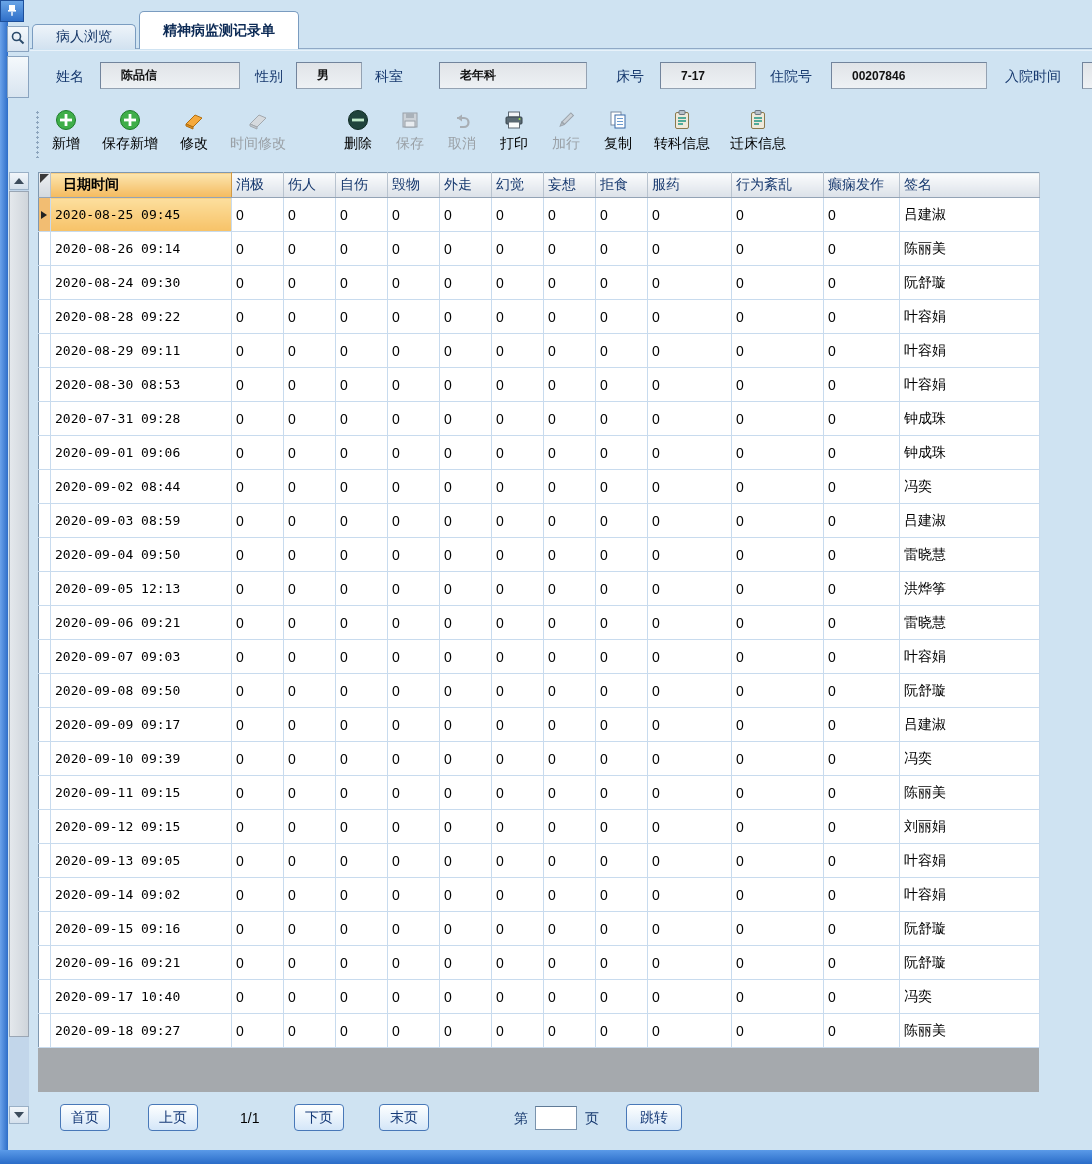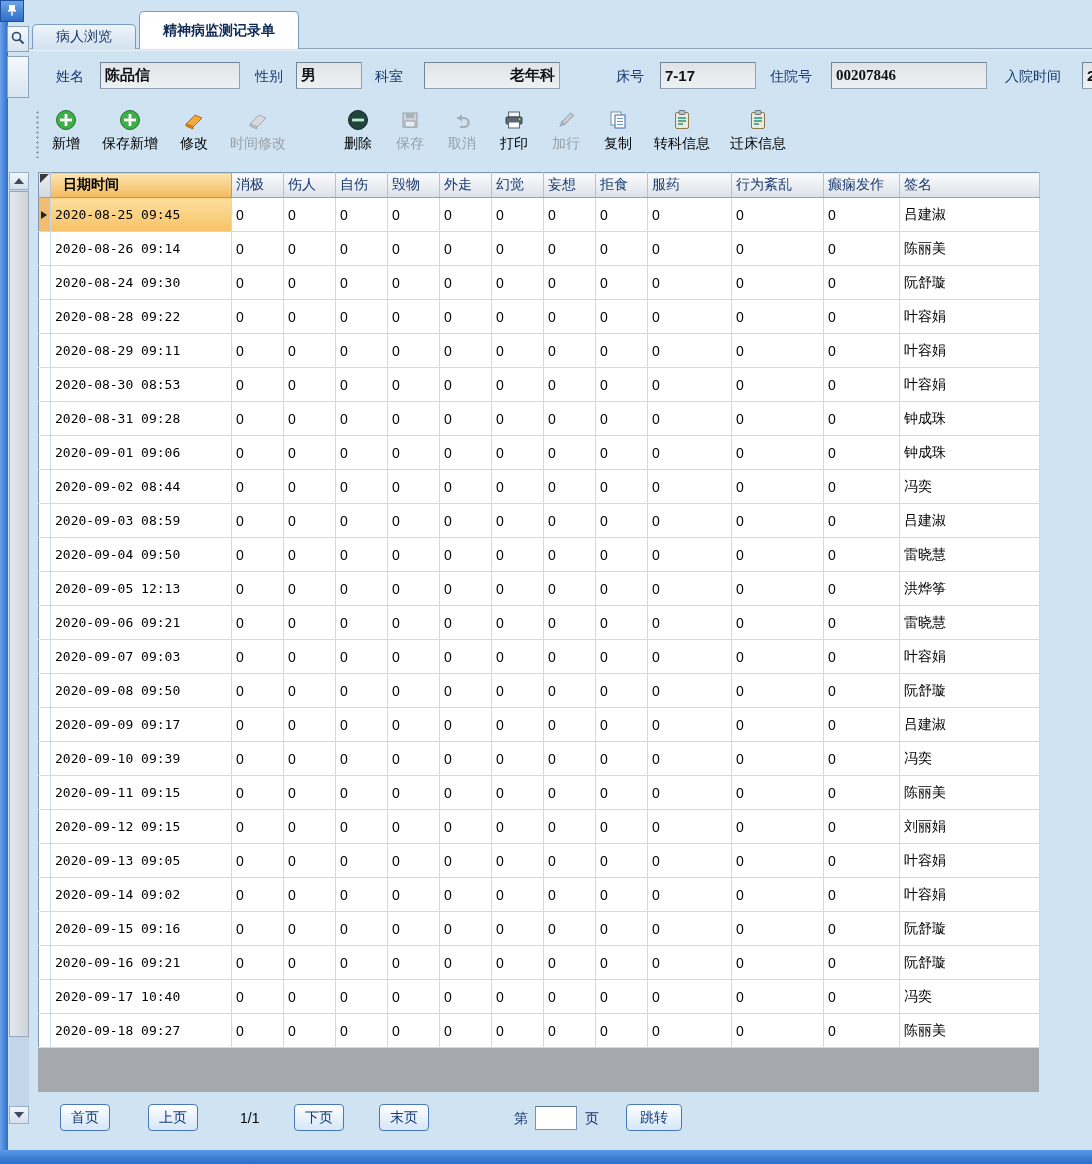--- a/index.html
+++ b/index.html
@@ -39,21 +39,21 @@
   .tab-underline { position:absolute; left:30px; right:0; top:48px; height:1px; background:#8fa9c6; z-index:0; }
   .tabstrip { position:absolute; left:32px; top:20px; height:29px; display:flex; gap:3px; align-items:flex-end; z-index:1; }
   .tab { height:25px; padding:0 23px; display:flex; align-items:center;
     border:1px solid #7a9cc0; border-bottom:none; border-radius:5px 5px 0 0;
     background:linear-gradient(#eef4fa,#d2e2f0); color:#1a3a6a; cursor:default; }
   .tab.active { height:38px; background:#fff; font-weight:bold; color:#0c2a55; }
 
   
   .patient-bar { position:absolute; left:30px; top:50px; right:0; height:50px; border-top:1px solid #e8f2fa; }
   .plabel { position:absolute; top:17px; color:#16386e; white-space:nowrap; }
-  .pinput { position:absolute; top:11px; height:27px; padding:0 4px; font-size:15px; font-weight:bold; color:#111;
+  .pinput { position:absolute; top:11px; height:27px; padding:0 20px; font-size:12px; font-weight:bold; color:#111;
     background:linear-gradient(#e0e4e8,#eef1f4);
     border:1px solid #94a2b2; border-top-color:#72849c; border-left-color:#72849c;
     font-family:inherit; outline:none; }
 
   
   .toolbar { position:absolute; left:30px; top:102px; right:16px; height:66px;
     display:flex; align-items:flex-start; padding-left:10px; }
   .toolbar-grip { position:absolute; left:6px; top:8px; bottom:10px; width:3px;
     background-image:radial-gradient(circle,#8ca4bc 1px,transparent 1.3px); background-size:3px 5px; }
   .titem { display:flex; flex-direction:column; align-items:center; gap:3px; padding-top:6px; width:52px; cursor:default; }
@@ -133,25 +133,25 @@
     <span>精神病监测记录单</span>
   </div>
 </div>
 
 <div class="patient-bar">
   <span class="plabel" style="left:26px">姓名</span>
   <input class="pinput" style="left: 70px; width: 140px;" readonly="" value="陈品信">
   <span class="plabel" style="left:225px">性别</span>
   <input class="pinput" style="left: 266px; width: 66px;" readonly="" value="男">
   <span class="plabel" style="left:345px">科室</span>
-  <input class="pinput" style="left: 394px; width: 136px; text-align: right;" readonly="" value="老年科">
+  <input class="pinput" style="left: 409px; width: 148px;" readonly="" value="老年科">
   <span class="plabel" style="left:586px">床号</span>
   <input class="pinput" style="left: 630px; width: 96px;" readonly="" value="7-17">
   <span class="plabel" style="left:740px">住院号</span>
-  <input class="pinput" style="left: 801px; width: 156px; font-family: Liberation Serif, serif;" readonly="" value="00207846">
+  <input class="pinput" style="left: 801px; width: 156px;" readonly="" value="00207846">
   <span class="plabel" style="left:975px">入院时间</span>
   <input class="pinput" style="left: 1052px; width: 100px;" readonly="" value="2">
 </div>
 
 <div class="toolbar">
   <div class="toolbar-grip"></div>
 
   <div class="titem">
     <span class="ico">
       <svg width="22" height="22" viewBox="0 0 22 22">
@@ -410,21 +410,21 @@
           <td>0</td>
           <td>0</td>
           <td>0</td>
           <td>0</td>
           <td>0</td>
           <td>0</td>
           <td class="sig-cell">叶容娟</td>
         </tr>
         <tr>
           <td class="sel-cell"></td>
-          <td class="date-cell">2020-08-31 09:28</td>
+          <td class="date-cell">2020-07-31 09:28</td>
           <td>0</td>
           <td>0</td>
           <td>0</td>
           <td>0</td>
           <td>0</td>
           <td>0</td>
           <td>0</td>
           <td>0</td>
           <td>0</td>
           <td>0</td>

